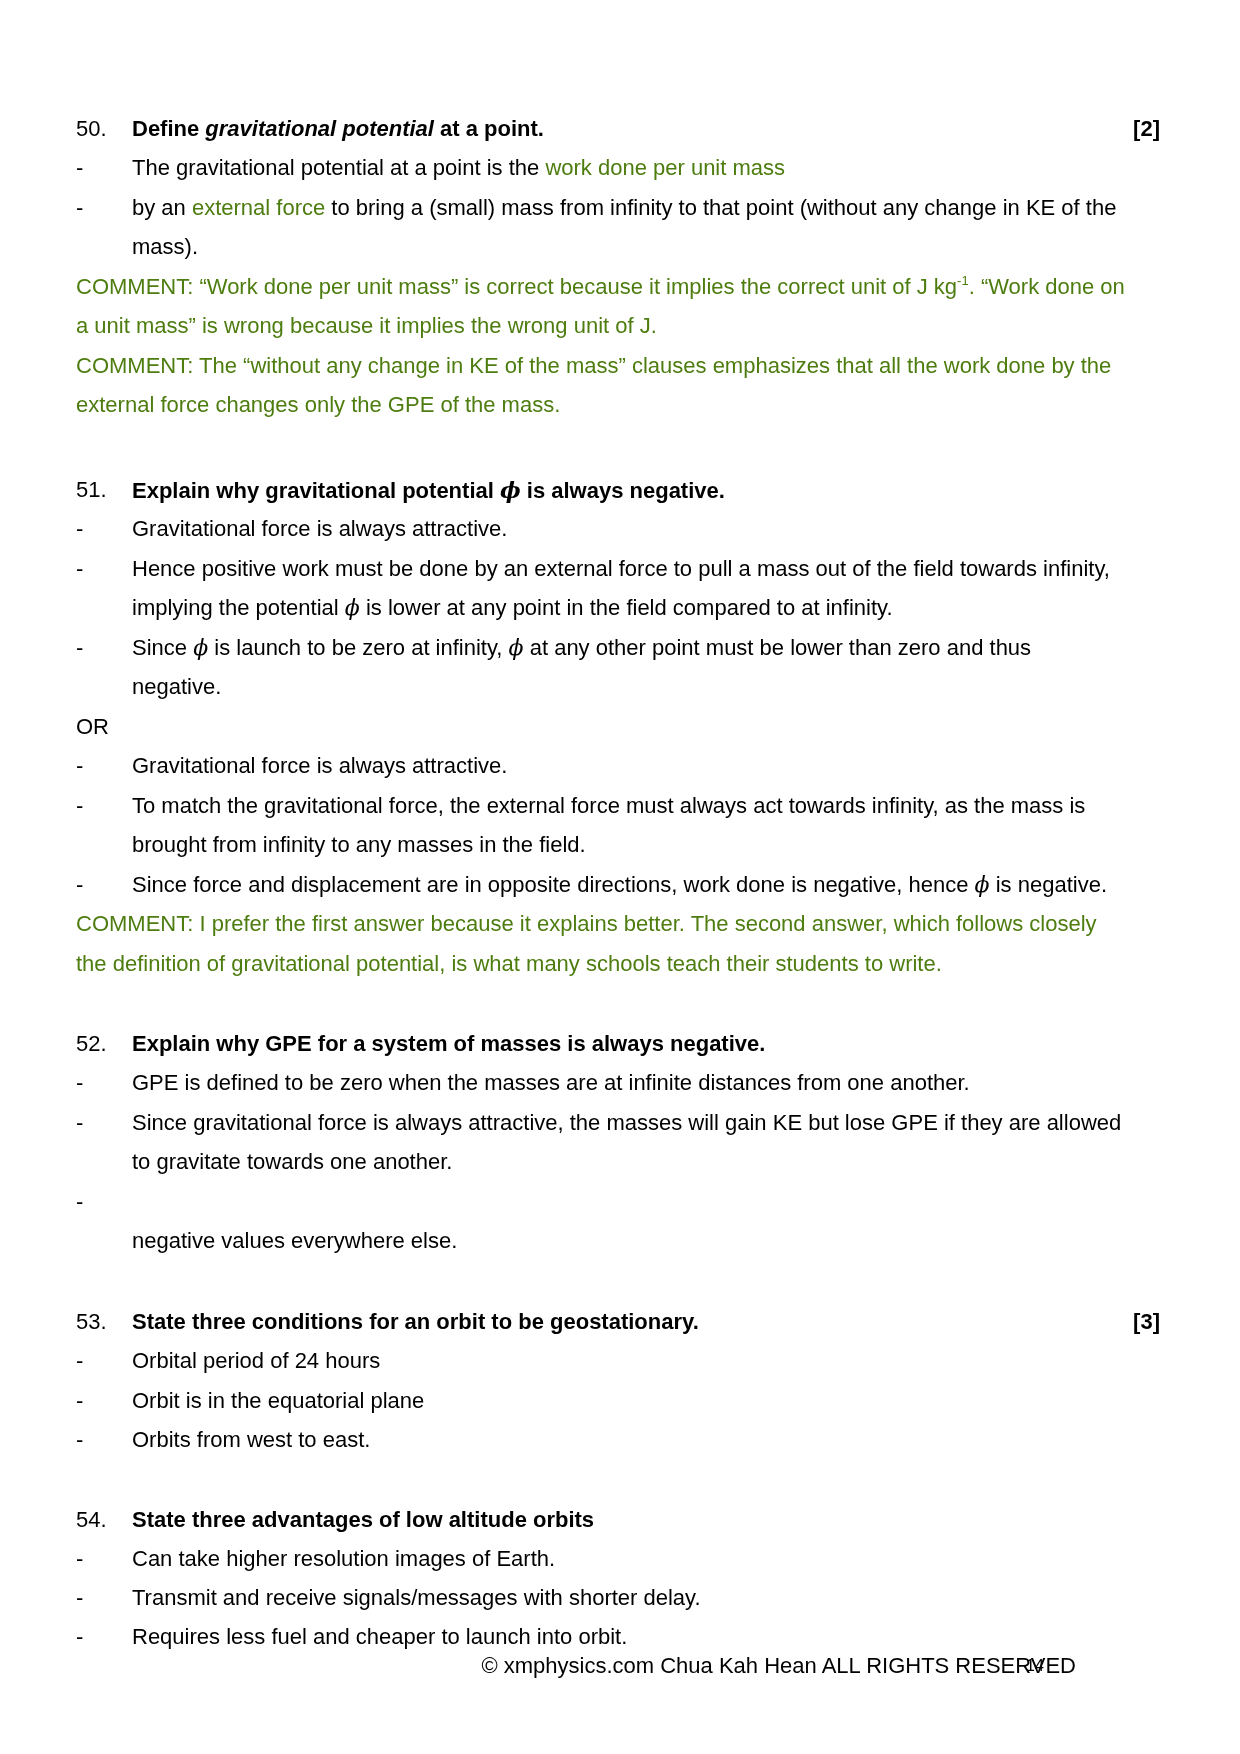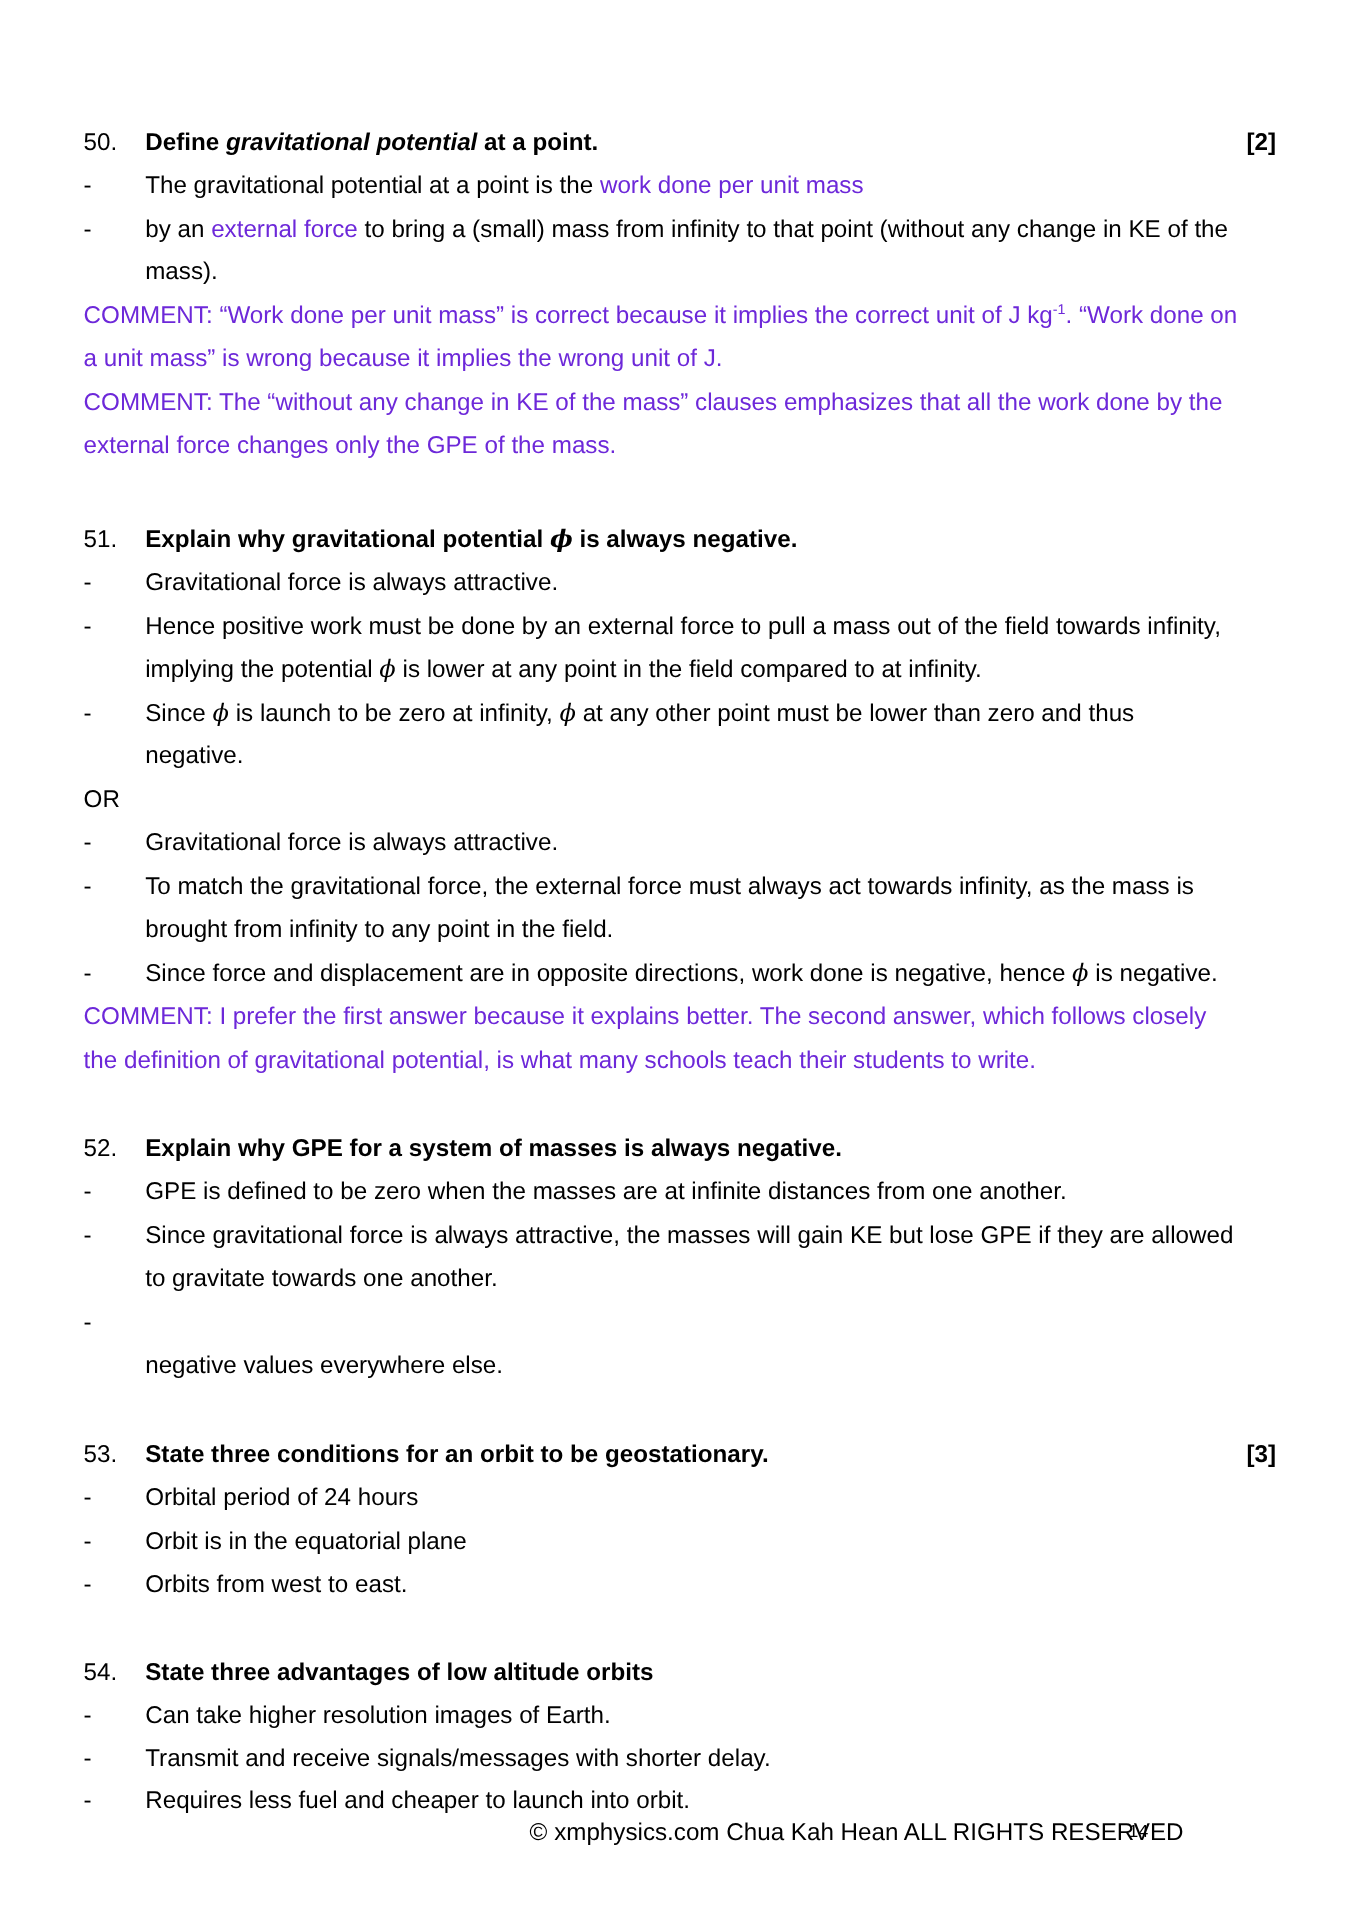--- a/index.html
+++ b/index.html
@@ -5,21 +5,21 @@
   html, body { margin: 0; padding: 0; background: #ffffff; }
   body { width: 1240px; height: 1754px; position: relative; overflow: hidden;
          font-family: "Liberation Sans", sans-serif; color: #000; font-size: 22px; }
   .line { position: absolute; left: 76px; width: 1094px; height: 40px; line-height: 40px; white-space: nowrap; }
   .num { position: absolute; left: 0; font-weight: normal; }
   .txt { position: absolute; left: 56px; }
   .full { position: absolute; left: 0; }
   .dash { position: absolute; left: 0; }
   .bold { font-weight: bold; }
   .marks { position: absolute; right: 10px; font-weight: bold; }
-  .blue { color: #6d28d9; }
+  .blue { color: #4d7c0f; }
   .phi { font-style: italic; font-family: "DejaVu Serif", serif; font-weight: normal; }
   .phib { font-style: italic; font-family: "DejaVu Serif", serif; font-weight: bold; }
   sup { font-size: 13px; line-height: 0; vertical-align: 9px; }
   .footer { position: absolute; left: 76px; top: 1646px; width: 1000px; height: 40px; line-height: 40px; font-size: 22px; text-align: right; }
   .pagenum { position: absolute; left: 1026px; top: 1646px; height: 40px; line-height: 40px; font-size: 16px; }
 </style>
 </head>
 <body>
 
 <div class="line" style="top:109px">
@@ -78,21 +78,21 @@
 </div>
 <div class="line" style="top:746px">
   <span class="dash">-</span>
   <span class="txt">Gravitational force is always attractive.</span>
 </div>
 <div class="line" style="top:786px">
   <span class="dash">-</span>
   <span class="txt">To match the gravitational force, the external force must always act towards infinity, as the mass is</span>
 </div>
 <div class="line" style="top:825px">
-  <span class="txt">brought from infinity to any point in the field.</span>
+  <span class="txt">brought from infinity to any masses in the field.</span>
 </div>
 <div class="line" style="top:865px">
   <span class="dash">-</span>
   <span class="txt"><span>Since force and displacement are in opposite directions, work done is negative, hence </span><span class="phi">ϕ</span><span> is negative.</span></span>
 </div>
 <div class="line blue" style="top:904px">
   <span class="full">COMMENT: I prefer the first answer because it explains better. The second answer, which follows closely</span>
 </div>
 <div class="line blue" style="top:944px">
   <span class="full">the definition of gravitational potential, is what many schools teach their students to write.</span>

